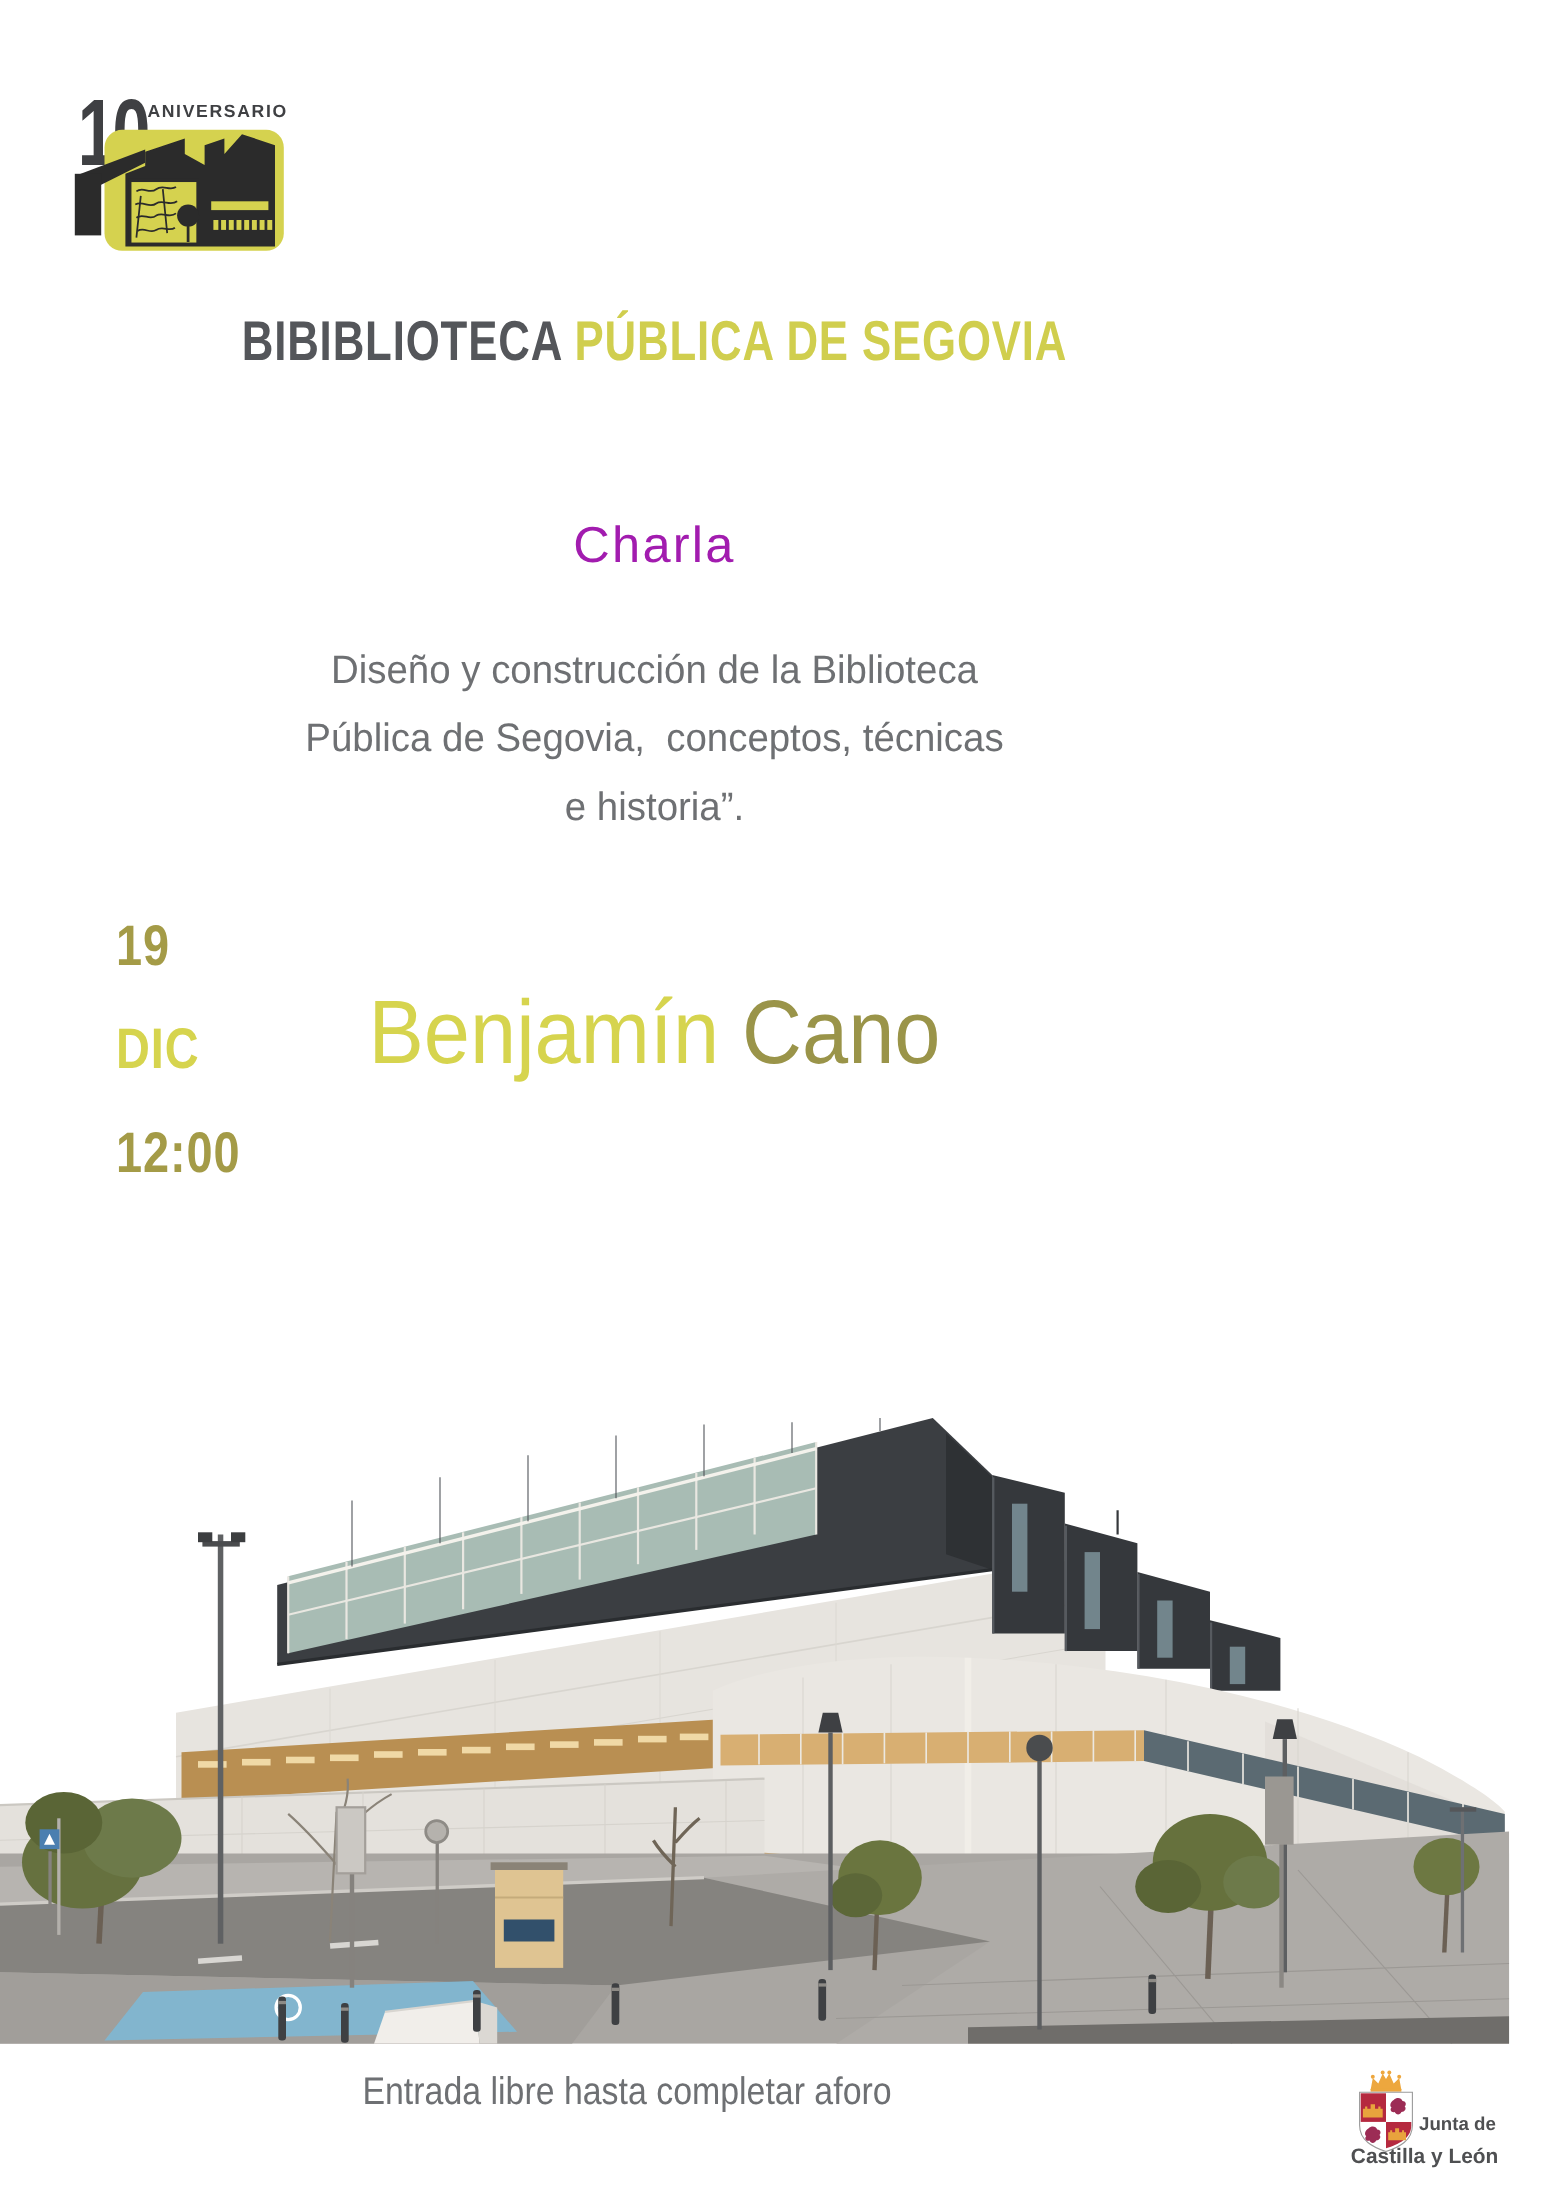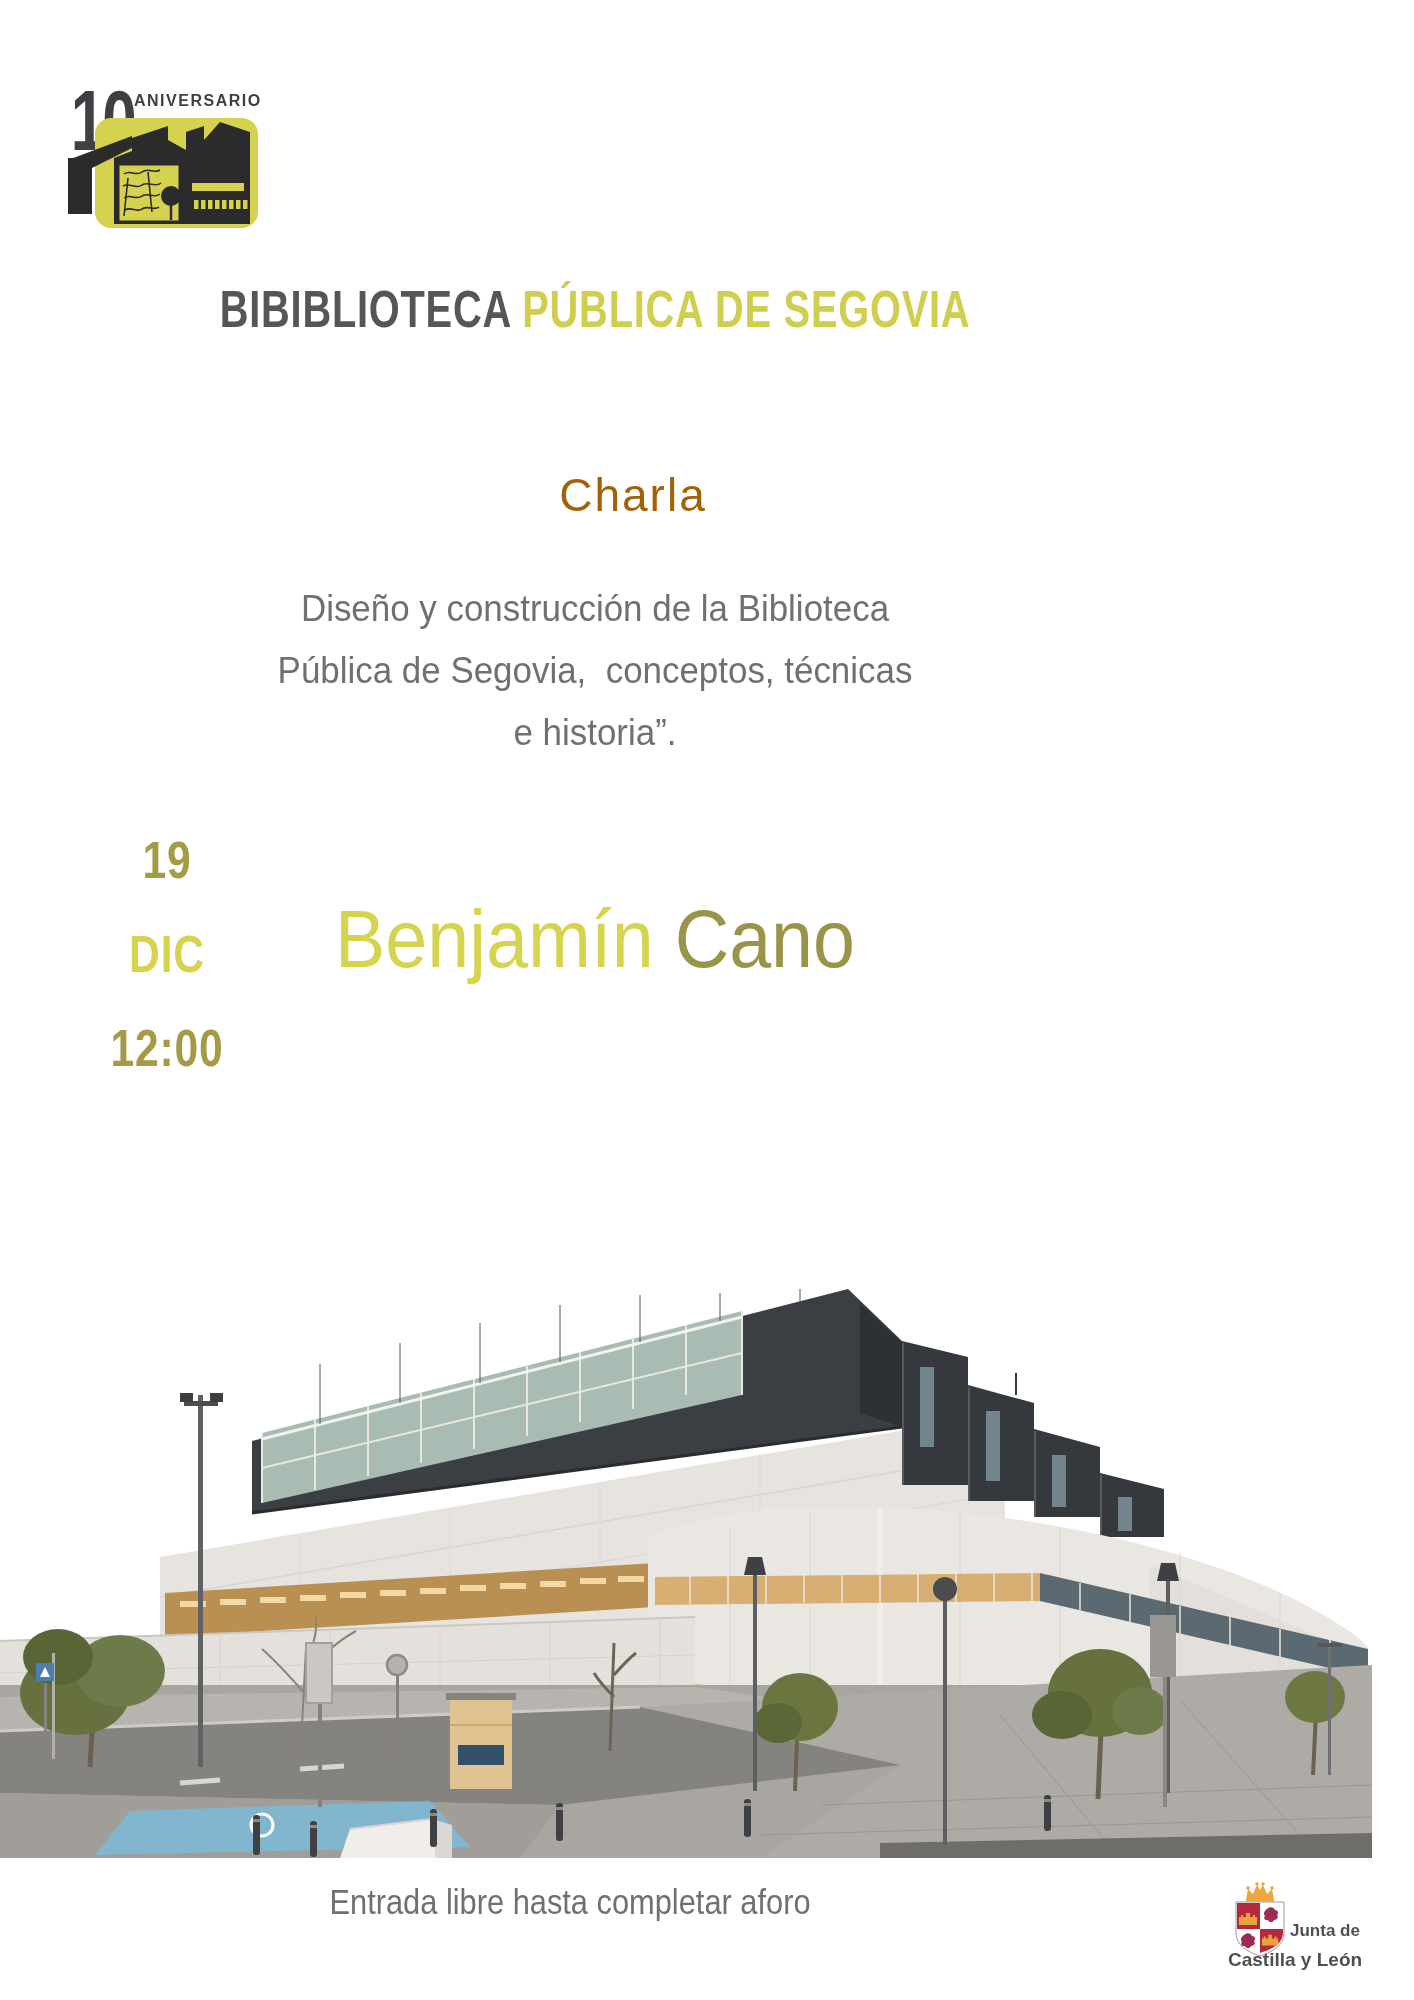--- a/index.html
+++ b/index.html
@@ -12,28 +12,28 @@
   
   .anniv-logo { position:absolute; left:52px; top:56px; width:215px; height:190px; }
 
   
   .title { top:280px; font-size:51px; font-weight:700; letter-spacing:1px;
            transform:scaleX(0.78); transform-origin:center; white-space:nowrap; }
   .title .t-gray   { color:#54565a; }
   .title .t-accent { color:#d0ce4e; }
 
   
-  .event-type { top:468px; font-size:46px; font-weight:400; letter-spacing:2px; color:#a16207;padding-left:38px; }
+  .event-type { top:468px; font-size:46px; font-weight:400; letter-spacing:2px; color:#a21caf; }
 
   
   .desc { top:578px; color:#6e7073; font-size:36px; line-height:62px; font-weight:400; }
   .desc .line { display:block; transform:scaleX(0.97); transform-origin:center; white-space:pre-wrap; }
 
   
-  .date-col { position:absolute; left:92px; top:830px; width:150px; text-align:center; }
+  .date-col { position:absolute; left:92px; top:830px; width:150px; text-align:left; }
   .date-col span { display:block; font-weight:700; font-size:52px; letter-spacing:1px;
                    transform:scaleX(0.82); transform-origin:center; }
   .date-day  { color:#a49b47; }
   .date-mon  { color:#d6d44e; margin-top:34px; }
   .date-time { color:#a49b47; margin-top:34px; }
 
   
   .speaker { top:892px; font-size:82px; font-weight:400; white-space:nowrap;
              transform:scaleX(0.92); transform-origin:center; }
   .speaker .sp-first { color:#d6d44e; }

